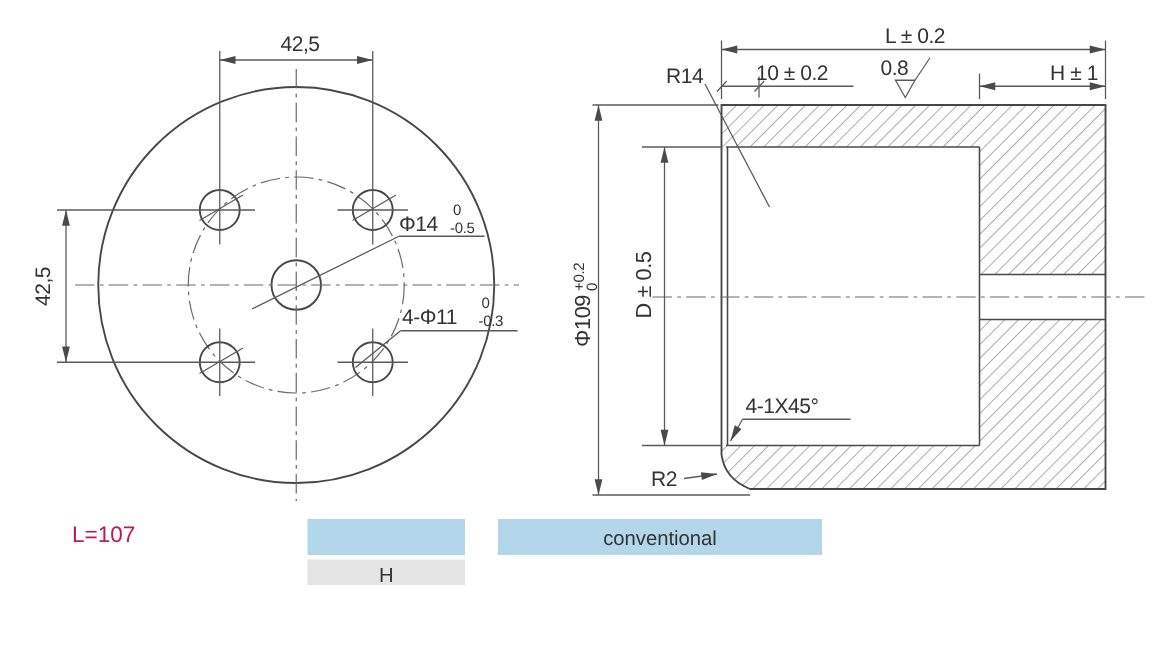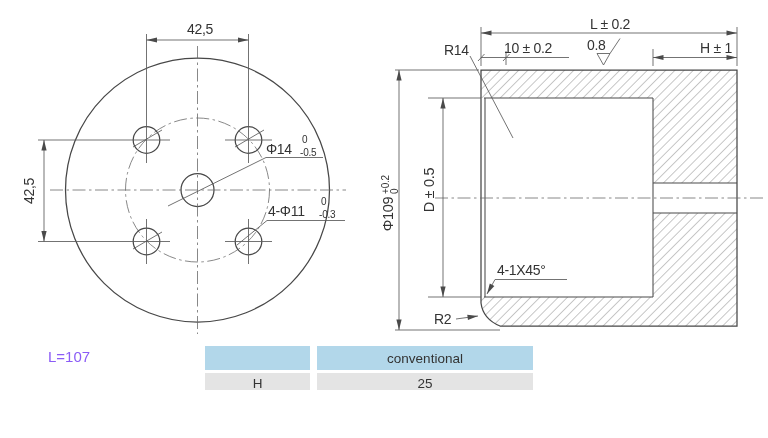--- a/index.html
+++ b/index.html
@@ -6,23 +6,23 @@
   .stage{position:relative;width:768px;height:390px;background:#ffffff;overflow:hidden;
          font-family:"Liberation Sans",sans-serif;}
   svg{position:absolute;left:0;top:0;}
   svg text{fill:#333;font-size:14px;font-family:"Liberation Sans",sans-serif;letter-spacing:-0.3px;}
   svg text.tol{font-size:10px;letter-spacing:-0.2px;}
   svg text.rot{font-size:14.5px;}
   .thick{stroke:#474747;stroke-width:1.25;fill:none;}
   .med{stroke:#4a4a4a;stroke-width:1.05;fill:none;}
   .thin{stroke:#5a5a5a;stroke-width:0.85;fill:none;}
   .cl{stroke:#6a6a6a;stroke-width:0.8;fill:none;stroke-dasharray:13 3.5 2.5 3.5;}
-  .note{position:absolute;left:48px;top:347px;font-size:15px;color:#8b5cf6;line-height:19px;}
+  .note{position:absolute;left:48px;top:347px;font-size:15px;color:#be185d;line-height:19px;}
   .spec{position:absolute;left:205px;top:346px;width:536px;font-size:13.5px;color:#333;}
-  .trow{display:grid;grid-template-columns:105px 216px 201px;column-gap:7px;margin-bottom:3px;}
+  .trow{display:grid;grid-template-columns:105px 216px 201px;column-gap:22px;margin-bottom:3px;}
   .cell{height:21px;display:flex;align-items:center;justify-content:center;background:#e4e4e4;}
   .trow.head .cell{background:#b2d7ea;height:24px;}
 </style>
 </head>
 <body>
 
 <div class="stage">
 
 <svg width="768" height="340" viewBox="0 0 768 340">
   <defs>
@@ -167,21 +167,20 @@
   <div>L=107</div>
 </div>
 
 <div class="spec">
   <div class="trow head">
     <div class="cell"></div>
     <div class="cell">conventional</div>
   </div>
   <div class="trow">
     <div class="cell">H</div>
-    <div class="cell">25</div>
   </div>
   <div class="trow">
     <div class="cell">D</div>
     <div class="cell">Φ90</div>
   </div>
 </div>
 
 </div>
 
 </body></html>

